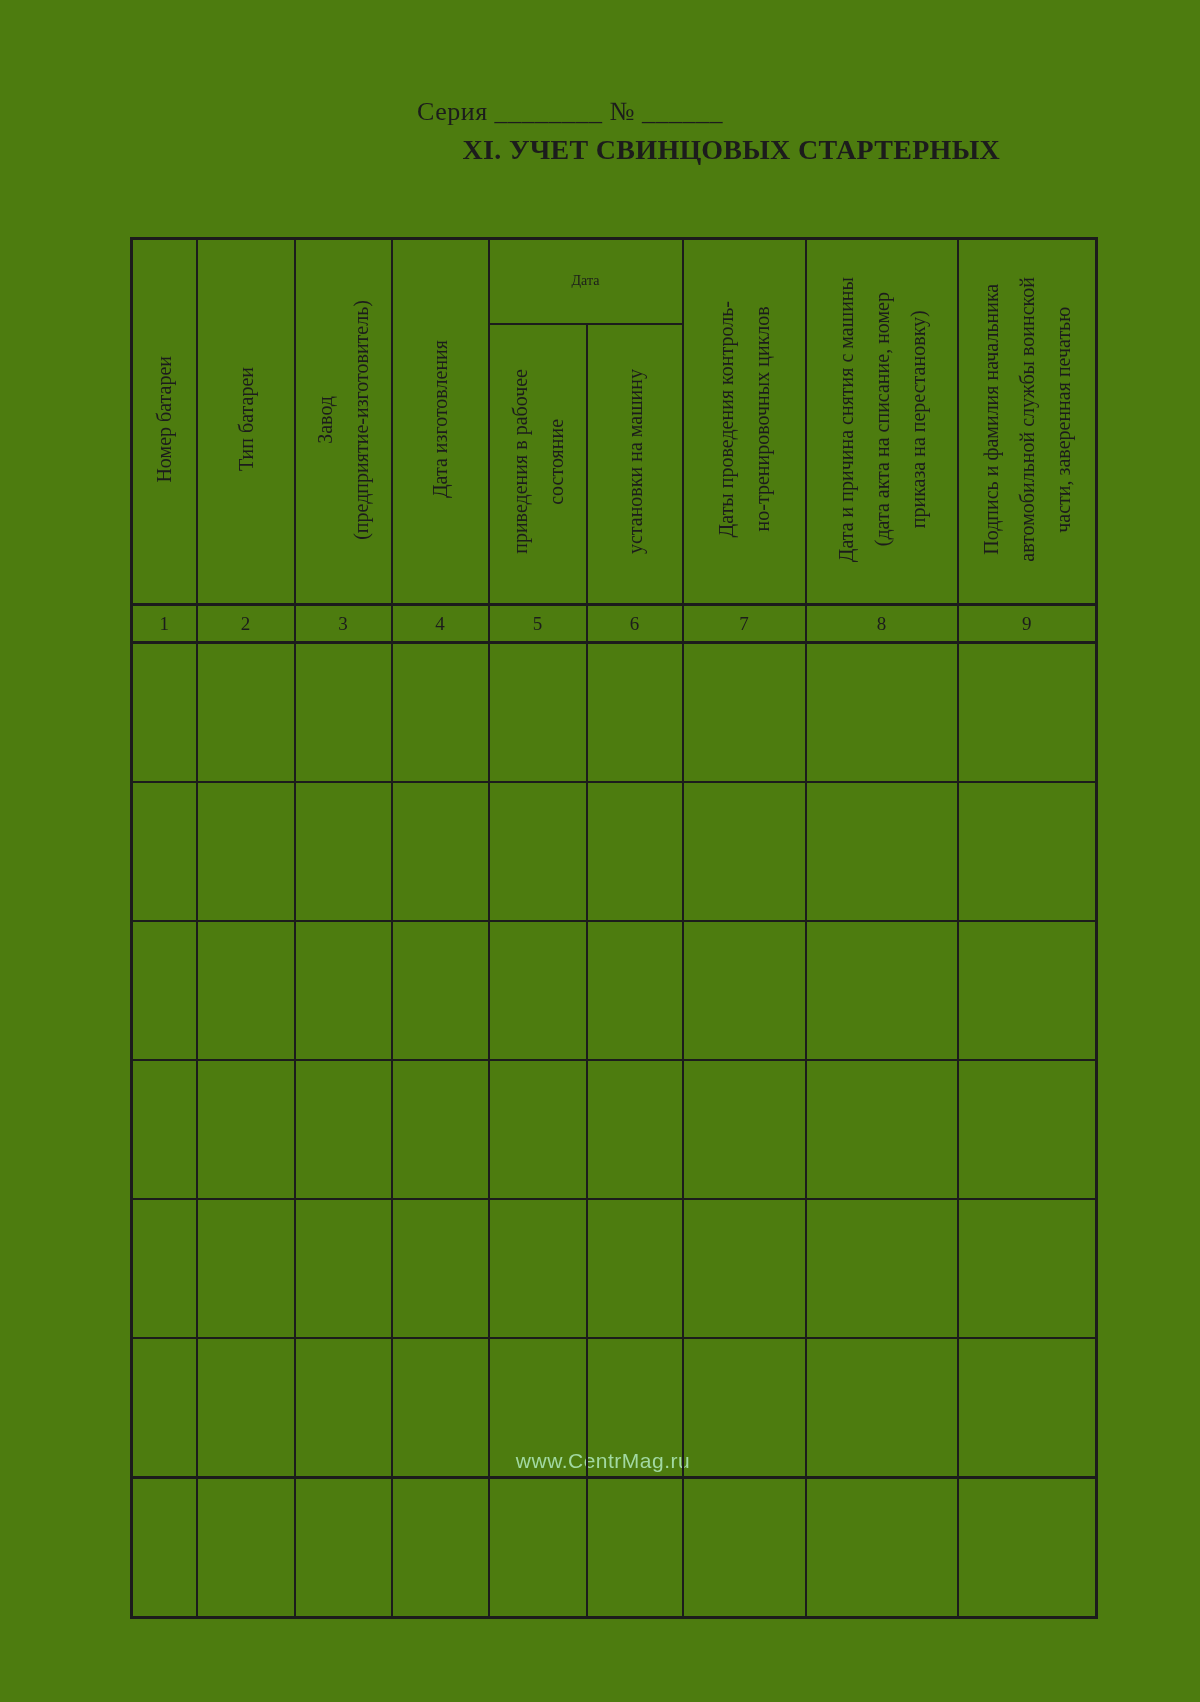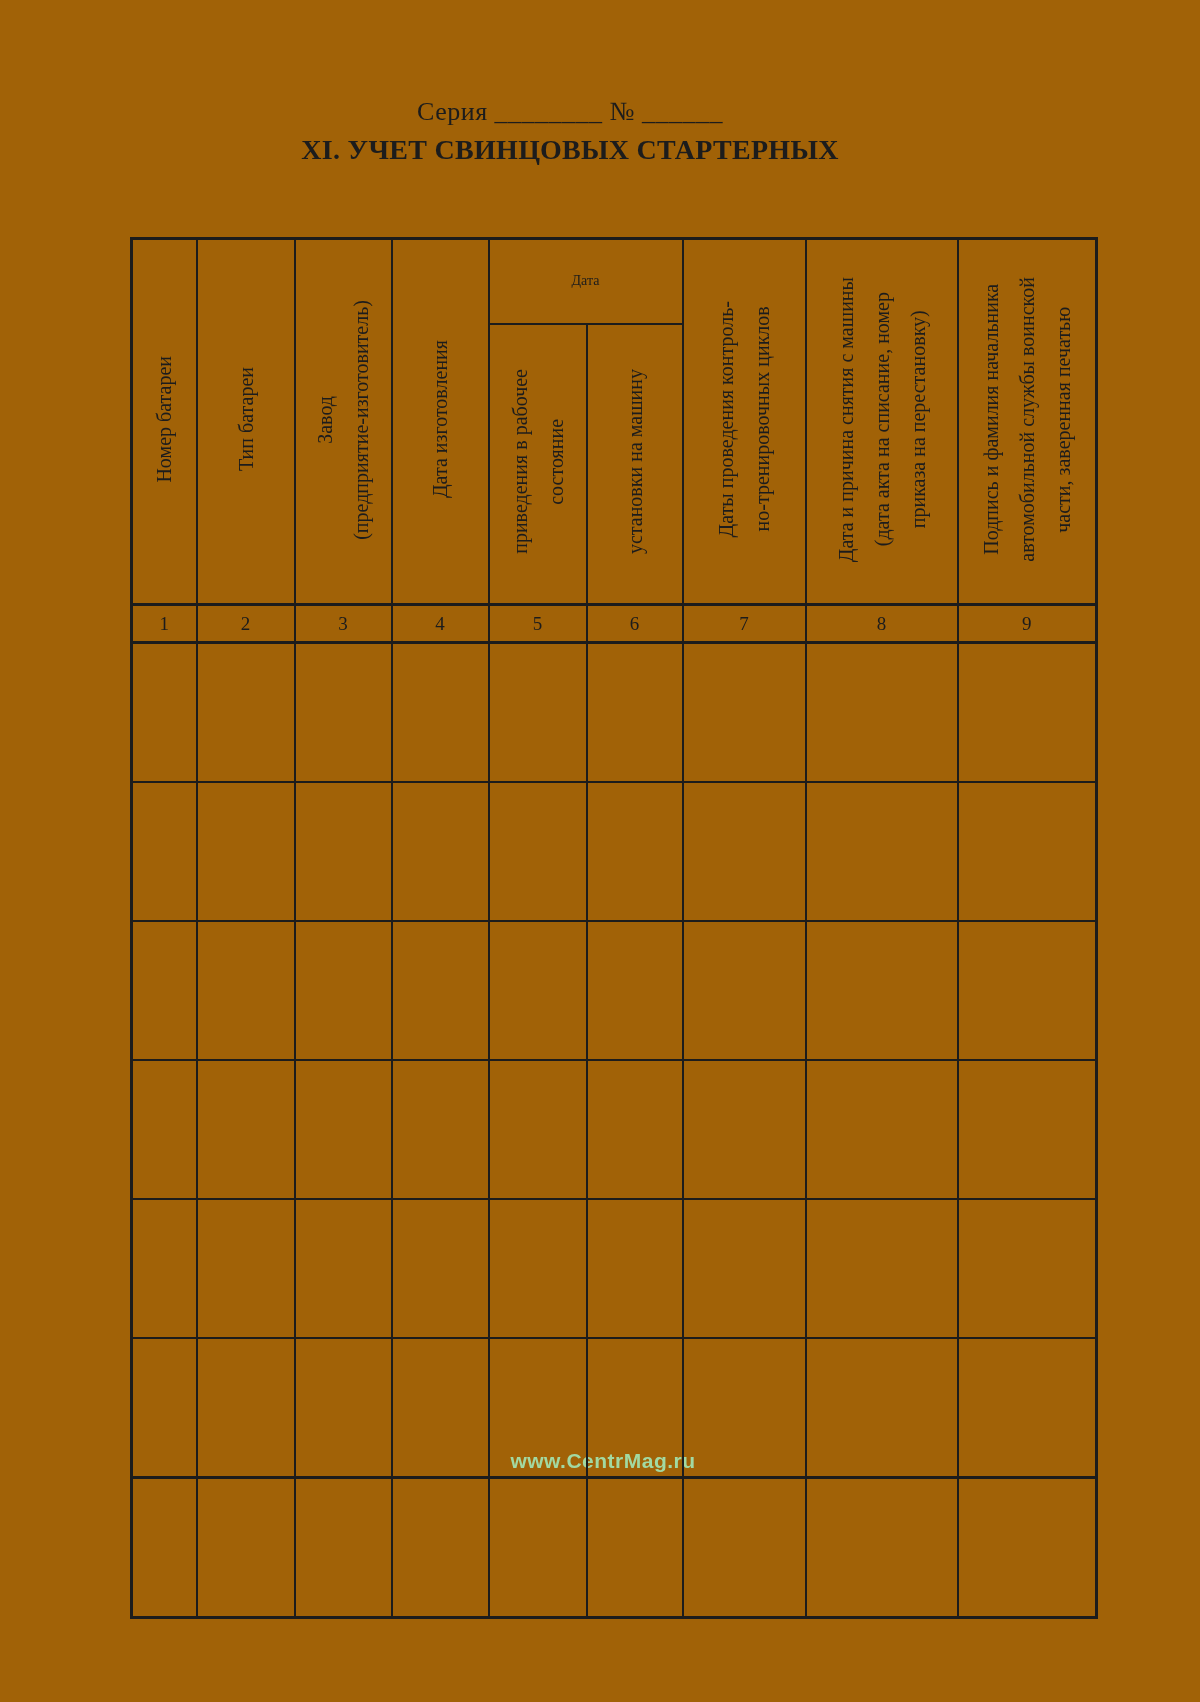--- a/index.html
+++ b/index.html
@@ -4,21 +4,21 @@
 <style>
   html, body {
     margin: 0;
     padding: 0;
     background: #ffffff;
   }
   .page {
     position: relative;
     width: 1200px;
     height: 1702px;
-    background: #a16207;
+    background: #4d7c0f;
     font-family: "Liberation Serif", "DejaVu Serif", serif;
     color: #1c1c1c;
     overflow: hidden;
   }
 
   
   .title-block {
     position: absolute;
     left: 140px;
     top: 98px;
@@ -29,20 +29,21 @@
     font-size: 26px;
     line-height: 28px;
     margin-bottom: 7px;
     letter-spacing: 0.5px;
   }
   .main-title {
     font-size: 28px;
     font-weight: bold;
     line-height: 33px;
     letter-spacing: 0.3px;
+    text-align: right;
   }
 
   
   .register-table {
     position: absolute;
     left: 130px;
     top: 237px;
     width: 965px;
     border-collapse: collapse;
     table-layout: fixed;
@@ -88,21 +89,21 @@
   .data-row:nth-child(6) td { border-bottom-width: 3px; }
 
   
   .watermark {
     position: absolute;
     left: 494px;
     top: 1449px;
     width: 218px;
     text-align: center;
     font-family: "Liberation Sans", "DejaVu Sans", sans-serif;
-    font-weight: bold;
+    font-weight: normal;
     font-size: 21px;
     letter-spacing: 0.5px;
     color: #a2d9a2;
     z-index: 1;
   }
 </style>
 </head>
 <body>
 
 <div class="page">

